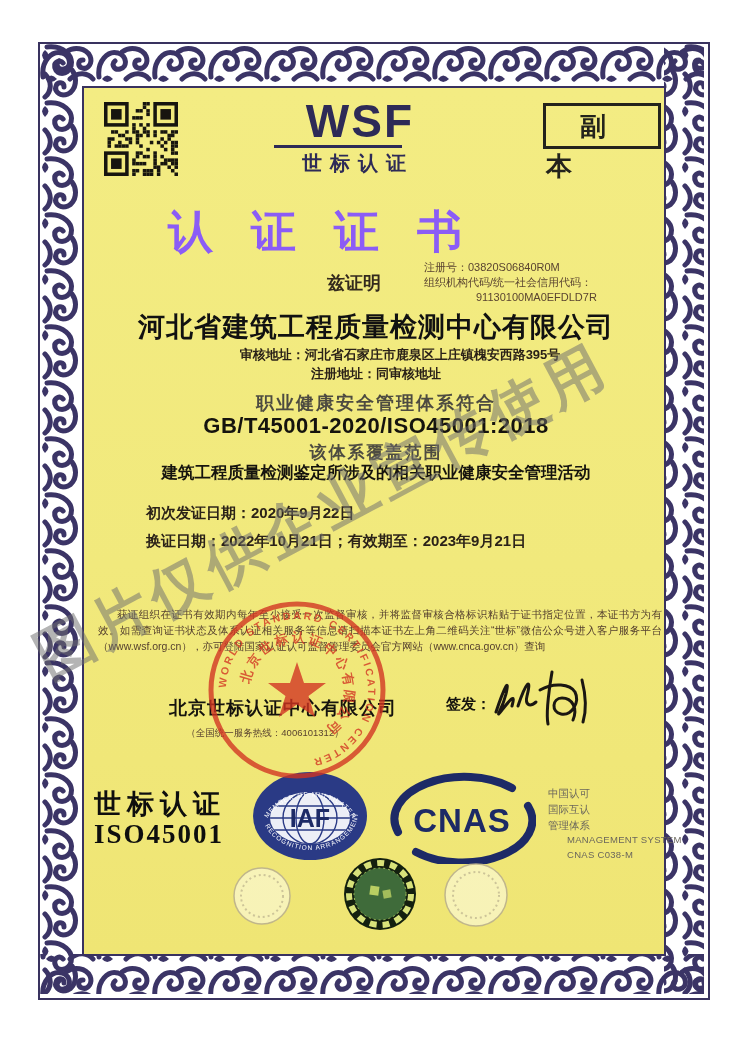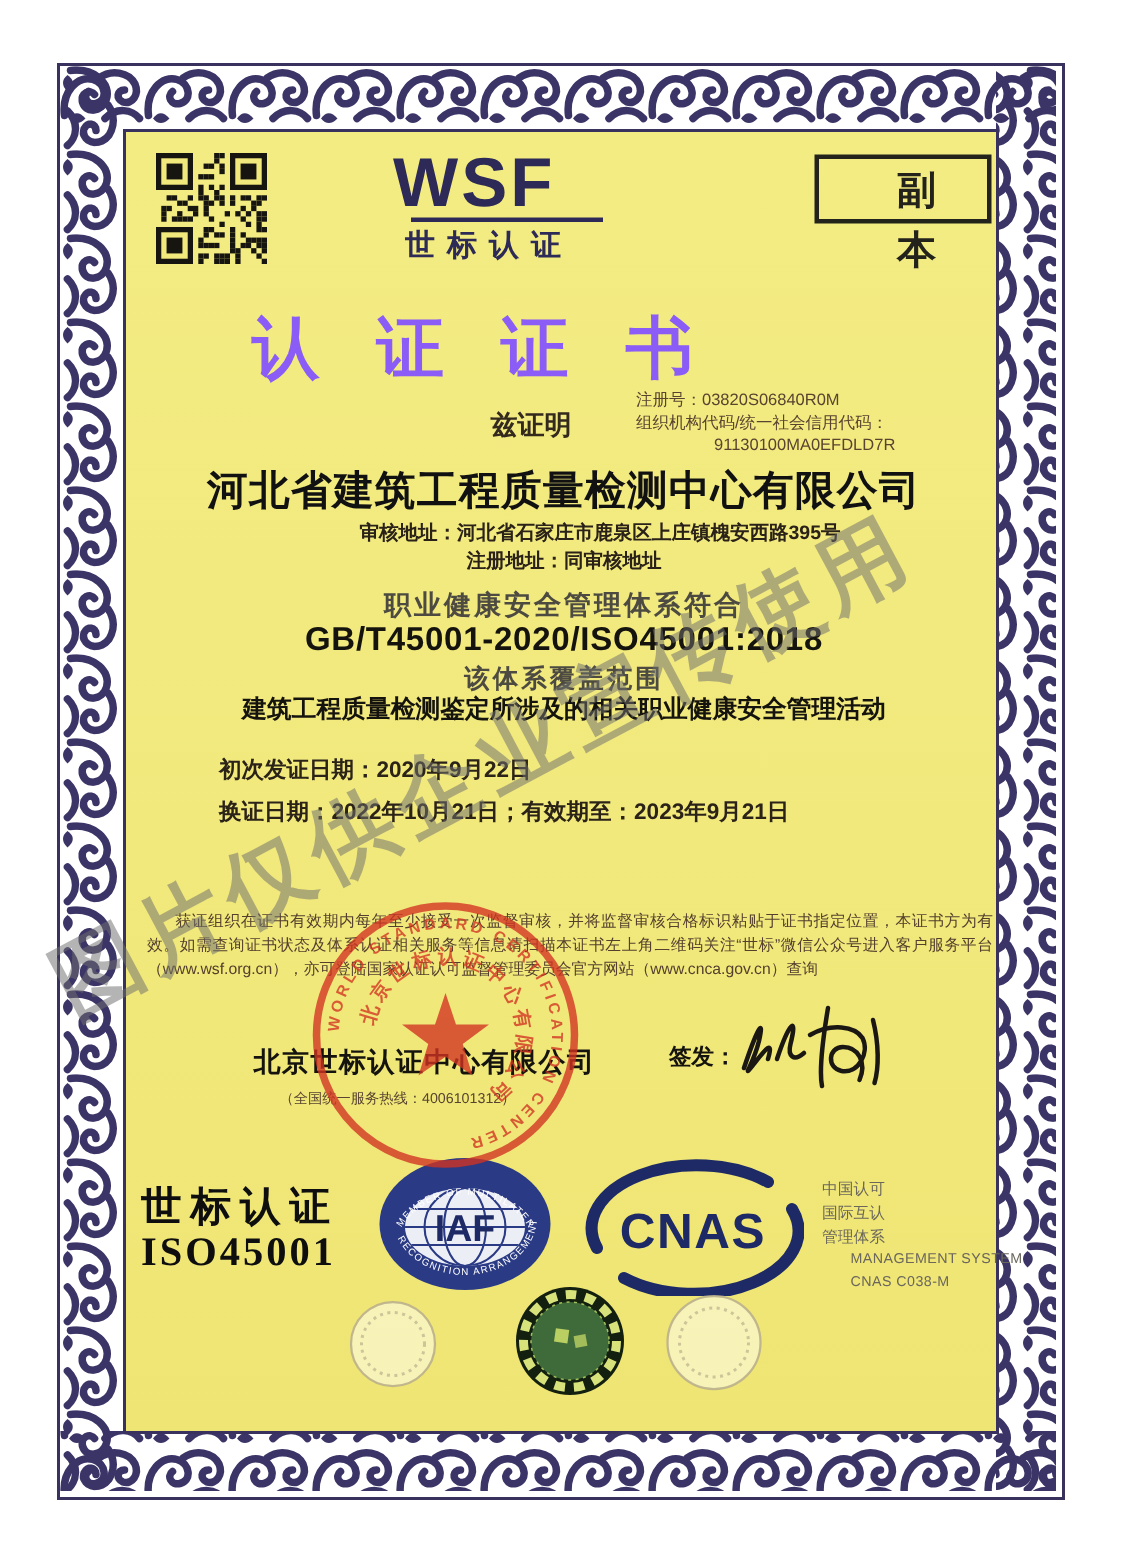--- a/index.html
+++ b/index.html
@@ -9,26 +9,26 @@
   .frame{position:absolute;left:38px;top:42px;width:668px;height:954px;
          border:2px solid #39325f;background:#ffffff;}
   .frame svg.band{position:absolute;left:0;top:0;}
   .inner{position:absolute;left:42px;top:42px;right:42px;bottom:42px;
          border:2px solid #39325f;background:linear-gradient(180deg,#f3ec83 0%,#f1e97c 55%,#efe574 100%);}
   
   .abs{position:absolute;}
   .ctr{left:82px;width:588px;text-align:center;}
   
   .qr{left:104px;top:102px;width:74px;height:74px;z-index:3;}
-  .wsf{left:262px;top:98px;width:152px;text-align:left;z-index:3;color:#2d2a57;}
+  .wsf{left:262px;top:98px;width:152px;text-align:right;z-index:3;color:#2d2a57;}
   .wsf .acr{font-size:46px;font-weight:800;letter-spacing:2px;line-height:1.0;}
   .wsf .rule{width:128px;height:3px;background:#2d2a57;margin:1px auto 2px auto;}
   .wsf .sub{font-size:20px;font-weight:700;letter-spacing:8px;text-indent:8px;}
   .fuben{left:543px;top:103px;width:112px;height:40px;border:3px solid #23231c;z-index:3;
-         text-align:right;line-height:40px;font-size:26px;font-weight:700;color:#23231c;
+         text-align:left;line-height:40px;font-size:26px;font-weight:700;color:#23231c;
          letter-spacing:34px;text-indent:34px;}
   
   .title{left:168px;top:202px;font-size:45px;font-weight:700;color:#8b5cf6;
          letter-spacing:38px;white-space:nowrap;z-index:3;}
   .intro{left:327px;top:271px;font-size:18px;font-weight:600;color:#33291d;z-index:3;}
   .regblock{left:424px;top:260px;width:240px;font-size:11px;line-height:1.38;color:#5a4430;z-index:3;}
   .regblock .indent{padding-left:52px;}
   
   .company{top:309px;font-size:27px;font-weight:700;color:#111;letter-spacing:1px;z-index:3;}
   .addr1{top:346px;font-size:13px;font-weight:700;color:#2a2118;z-index:3;margin-left:24px;}

